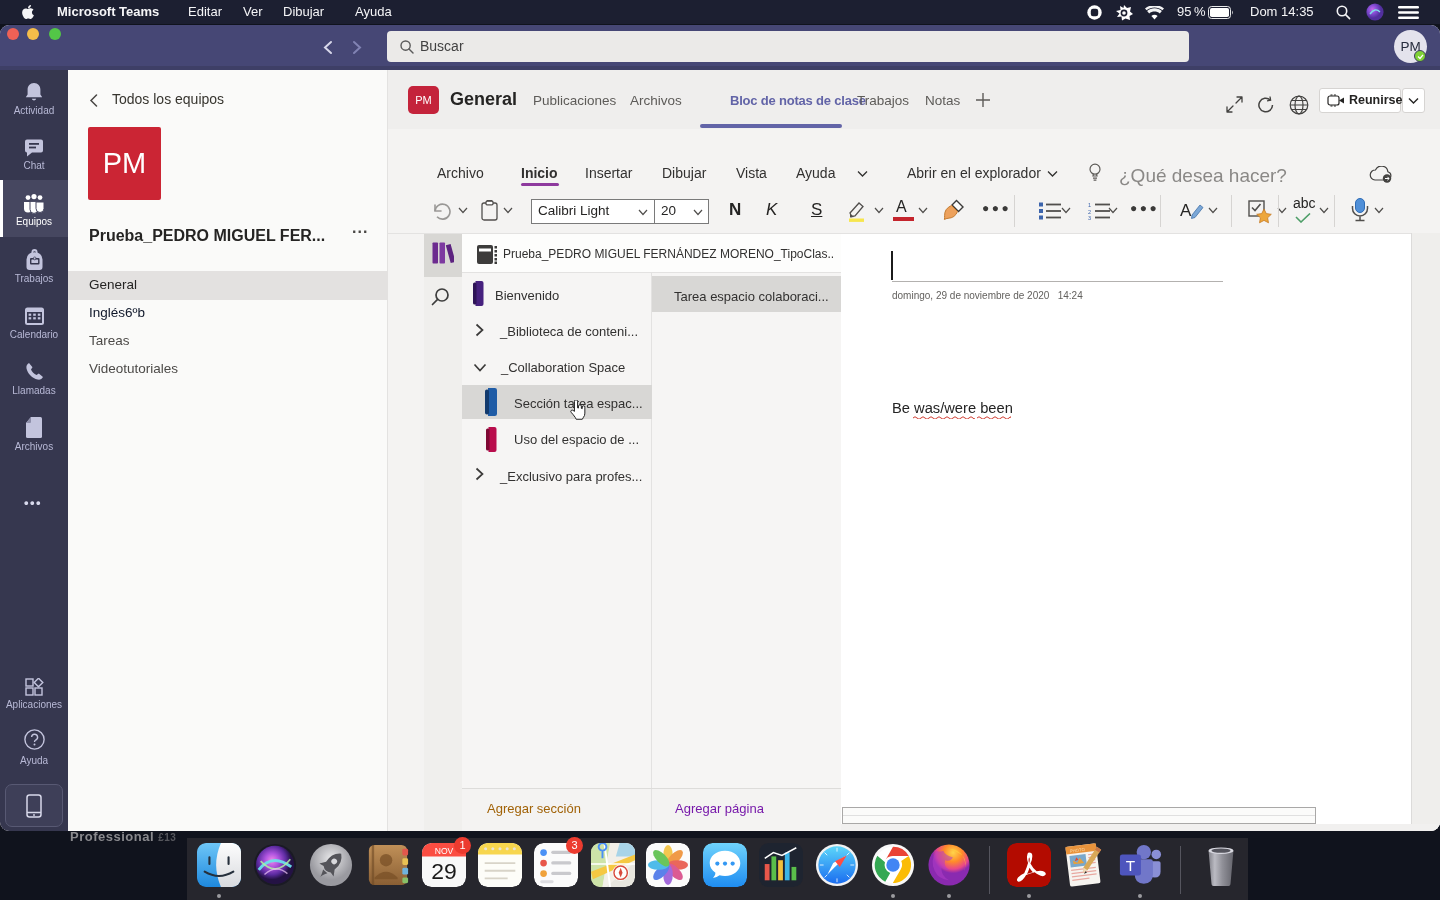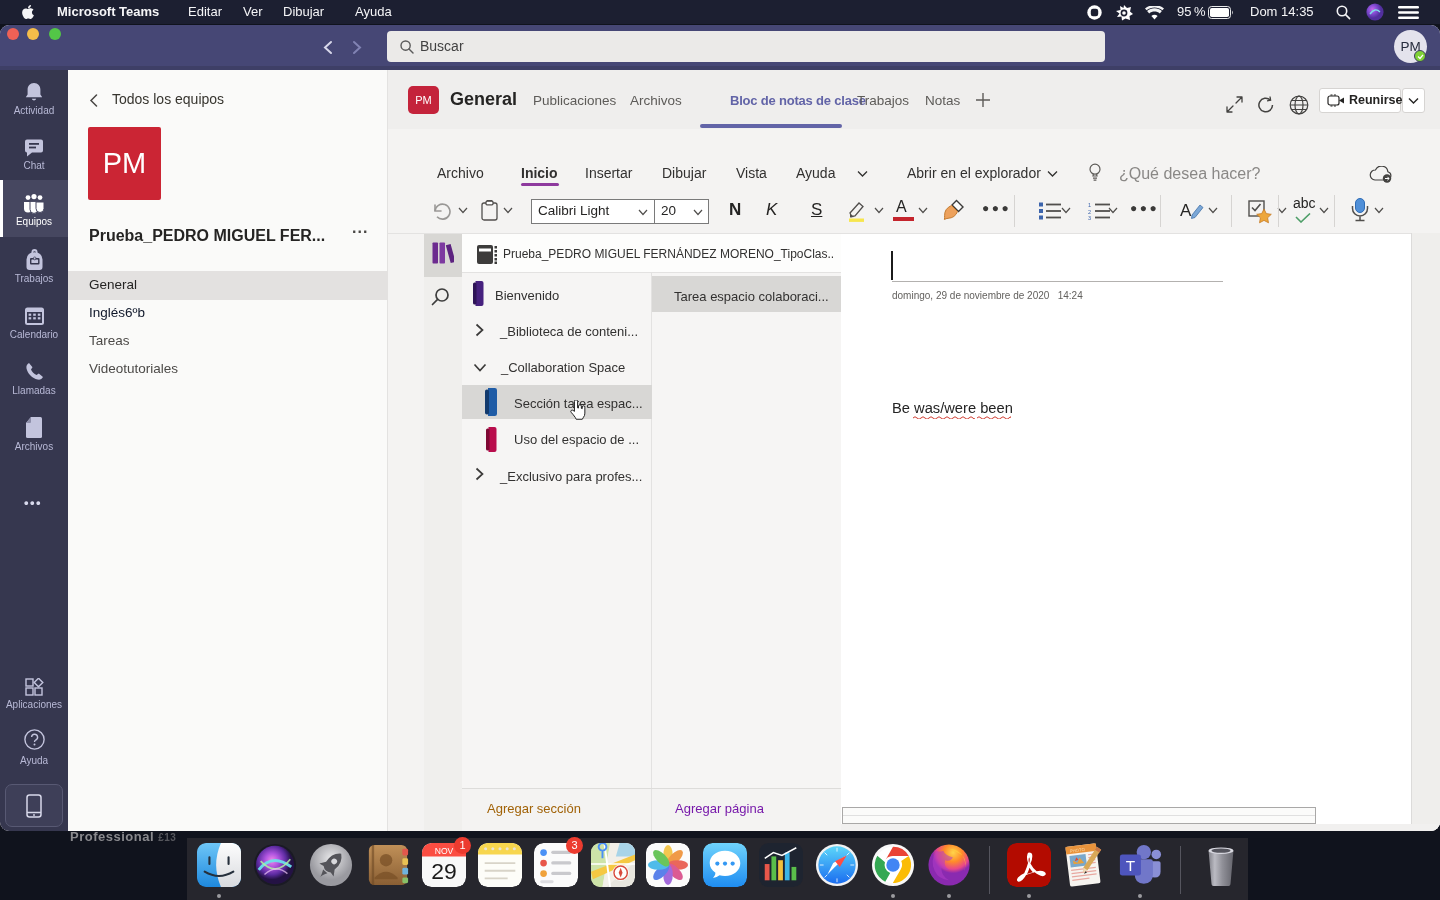--- a/index.html
+++ b/index.html
@@ -5,21 +5,21 @@
 * { margin:0; padding:0; box-sizing:border-box; }
 html,body { width:1440px; height:900px; overflow:hidden; background:#10131d; font-family:"Liberation Sans", sans-serif; }
 .abs { position:absolute; }
 
 #menubar { position:absolute; left:0; top:0; width:1440px; height:24px; background:#1c1f31; color:#f5f5f7; font-size:13px; }
 #menubar .mi { position:absolute; top:4px; }
 
 #win { position:absolute; left:0; top:25px; width:1440px; height:806px; border-radius:9px; overflow:hidden; background:#fcfcfb; z-index:2; }
 #titlebar { position:absolute; left:0; top:0; width:1440px; height:45px; background:#464775; z-index:10; }
 .tl { position:absolute; top:3px; width:12px; height:12px; border-radius:50%; }
-#searchbox { position:absolute; left:387px; top:6px; width:718px; height:31px; background:#ebeae8; border-radius:4px; color:#424242; font-size:14px;padding-left:28px; }
+#searchbox { position:absolute; left:387px; top:6px; width:802px; height:31px; background:#ebeae8; border-radius:4px; color:#424242; font-size:14px;padding-left:28px; }
 
 #rail { position:absolute; left:0; top:42px; width:68px; height:764px; background:#36374f; }
 .railitem { position:absolute; left:0; width:68px; text-align:center; color:#b8b9d6; font-size:10px; }
 .railitem.sel { color:#ffffff; }
 
 #panel { position:absolute; left:68px; top:42px; width:320px; height:764px; background:#fafaf9; border-right:1px solid #e3e2e1; }
 
 #main { position:absolute; left:388px; top:42px; width:1052px; height:764px; background:#f4f3f2; }
 #tabband { position:absolute; left:0; top:0; width:1052px; height:62px; background:#efeeed; }
 
@@ -258,21 +258,21 @@
       </svg>
     <div class="abs" style="left:519px; top:98px; font-size:14px; color:#323130;">Abrir en el explorador</div>
     <svg class="abs" style="left:659px; top:103px;" width="11" height="8" viewBox="0 0 11 8" fill="none" stroke="#323130" stroke-width="1.3">
         <path d="M1 1.5 L5.5 6 L10 1.5"></path>
       </svg>
     <svg class="abs" style="left:700px; top:96px;" width="14" height="19" viewBox="0 0 14 19" fill="none" stroke="#5d5b58" stroke-width="1.2">
         <circle cx="7" cy="6.2" r="5"></circle>
         <path d="M5.2 10.6 q0.3 1 -0.2 2.4 h4 q-0.5 -1.4 -0.2 -2.4"></path>
         <path d="M5 15.2 h4 M5.6 17.2 h2.8"></path>
       </svg>
-    <div class="abs" style="left:731px; top:98px; font-size:16px; color:#8a8886;">¿Qué desea hacer?</div>
+    <div class="abs" style="left:731px; top:98px; font-size:19px; color:#8a8886;">¿Qué desea hacer?</div>
     <svg class="abs" style="left:981px; top:99px;" width="24" height="17" viewBox="0 0 24 17" fill="none" stroke="#434240" stroke-width="1.2">
         <path d="M6 14 a5 5 0 0 1 0.5 -10 a6.5 6.5 0 0 1 12.4 1.8 a4.2 4.2 0 0 1 -0.9 8.2 Z"></path>
         <circle cx="18" cy="12.5" r="4.2" fill="#434240" stroke="none"></circle>
         <path d="M16 12.5 h4 M18.4 10.8 l1.7 1.7 l-1.7 1.7" stroke="#fff" stroke-width="1"></path>
       </svg>
 
     <svg class="abs" style="left:44px; top:135px;" width="20" height="18" viewBox="0 0 20 18" fill="none" stroke="#9a9896" stroke-width="1.6">
         <path d="M3 3 v6 h6" stroke-linecap="round"></path>
         <path d="M3 9 a7.5 7.5 0 1 1 2 5.8"></path>
       </svg>

